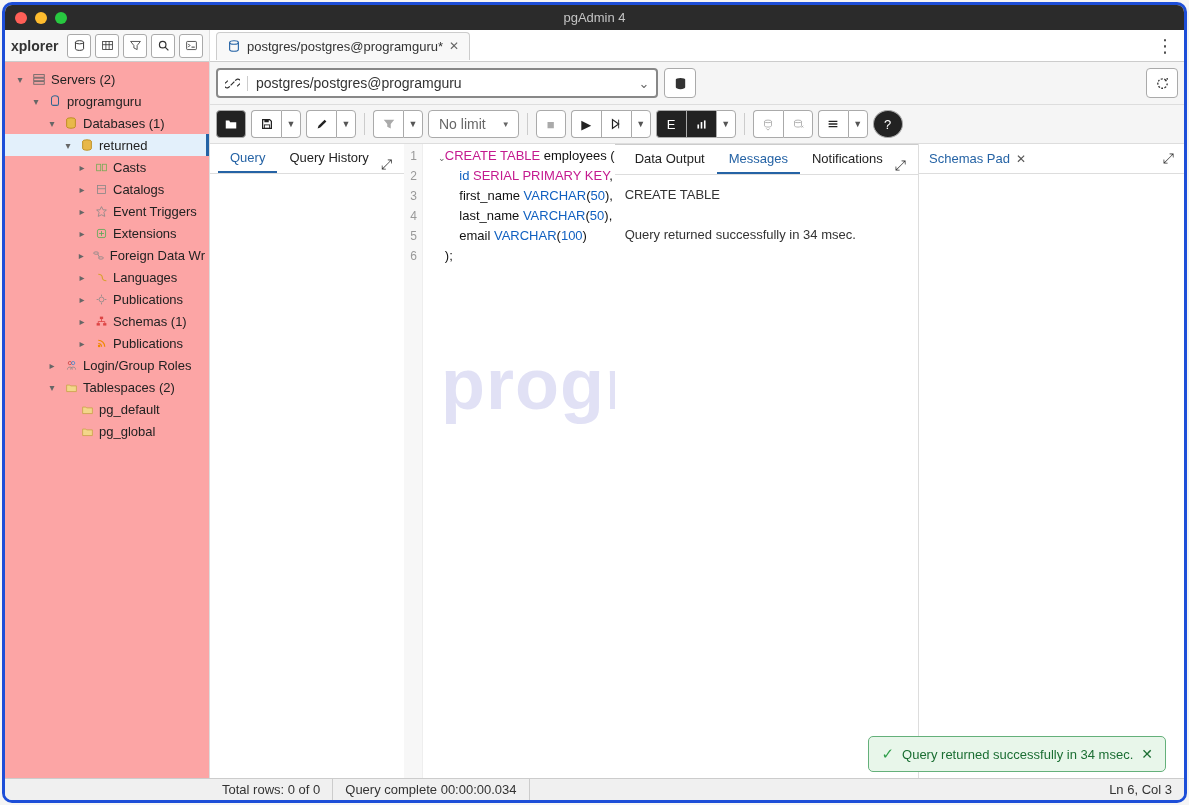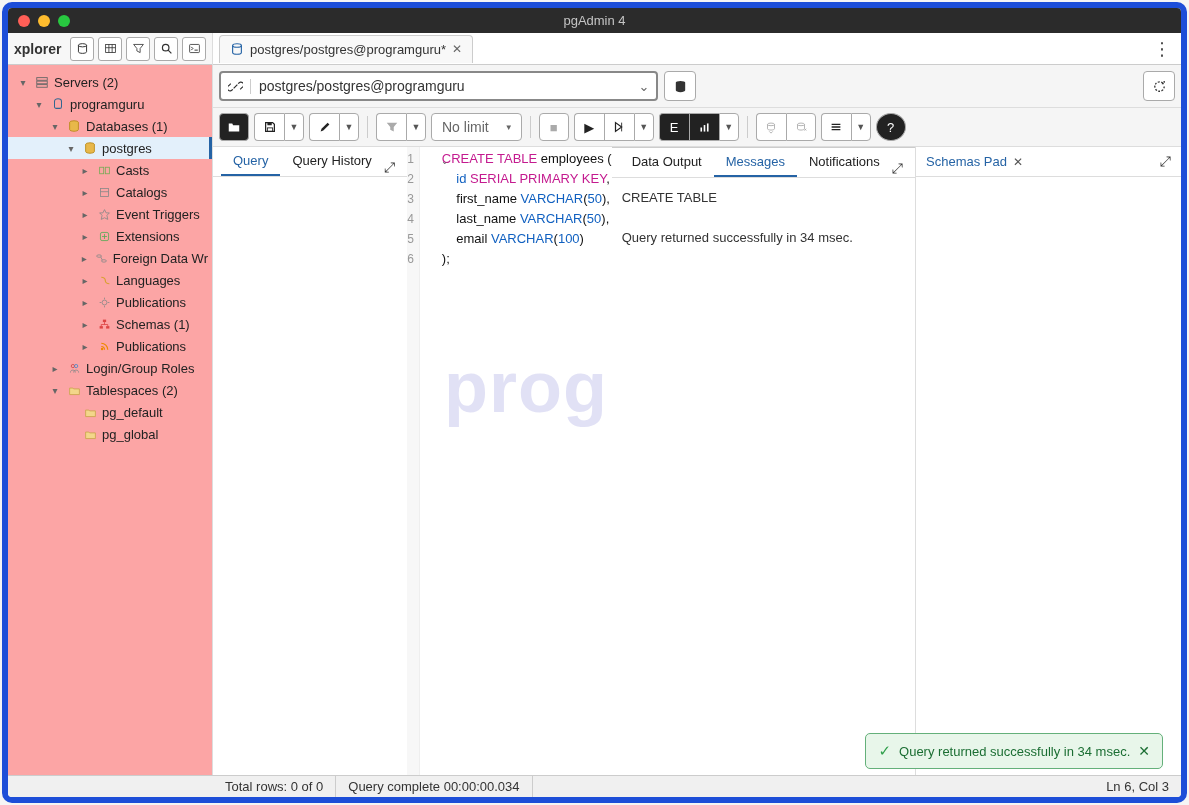--- a/index.html
+++ b/index.html
@@ -1,17 +1,17 @@
 <!DOCTYPE html>
 <html><head>
 <meta charset="utf-8">
 <style>
 * { margin:0; padding:0; box-sizing:border-box; font-family:-apple-system,BlinkMacSystemFont,"Segoe UI",Arial,sans-serif; font-size:13px; }
 body { width:1189px; height:805px; background:#f5f5f5; position:relative; overflow:hidden; }
-.window { position:absolute; left:2px; top:2px; right:2px; bottom:2px; background:#fff; border:6px solid #1d4ed8; border-radius:10px; overflow:hidden; display:flex; flex-direction:column;justify-content:space-between; }
+.window { position:absolute; left:2px; top:2px; right:2px; bottom:2px; background:#fff; border:3px solid #1d4ed8; border-radius:10px; overflow:hidden; display:flex; flex-direction:column;justify-content:space-between; }
 .titlebar { height:25px; background:#2b2b2b; display:flex; align-items:center; padding:0 10px; color:#c4c4c4; font-size:12px; position:relative; }
 .traffic-lights { display:flex; gap:8px; }
 .tl { width:12px; height:12px; border-radius:50%; }
 .tl.red { background:#ff5f57; }
 .tl.yellow { background:#febc2e; }
 .tl.green { background:#28c840; }
 .titlebar-title { position:absolute; left:50%; transform:translateX(-50%); }
 .content { flex:1; display:flex; overflow:hidden; }
 .sidebar { width:205px; border-right:1px solid #ddd; background:#fca5a5; display:flex; flex-direction:column; }
 .sidebar-header { height:32px; border-bottom:1px solid #ccc; display:flex; align-items:center; padding:0 6px; gap:4px; background:#f7f7f7; }
@@ -164,21 +164,21 @@
             <span>Databases (1)</span>
           </div>
           <div class="tree-item lvl3 selected">
             <span class="chevron">▾</span>
             <span class="node-icon">
               <svg width="14" height="14" viewBox="0 0 16 16">
                 <ellipse cx="8" cy="4" rx="5" ry="2" fill="#e8b84a" stroke="#b8891a"></ellipse>
                 <path d="M3 4v8c0 1.1 2.2 2 5 2s5-.9 5-2V4" fill="#e8b84a" stroke="#b8891a"></path>
               </svg>
             </span>
-            <span>postgres</span>
+            <span>returned</span>
           </div>
           <div class="tree-item lvl4">
             <span class="chevron">▸</span>
             <span class="node-icon">
               <svg width="13" height="13" viewBox="0 0 16 16">
                 <rect x="2" y="4" width="5" height="8" fill="none" stroke="#7a5"></rect>
                 <rect x="9" y="4" width="5" height="8" fill="none" stroke="#7a5"></rect>
               </svg>
             </span>
             <span>Casts</span>

